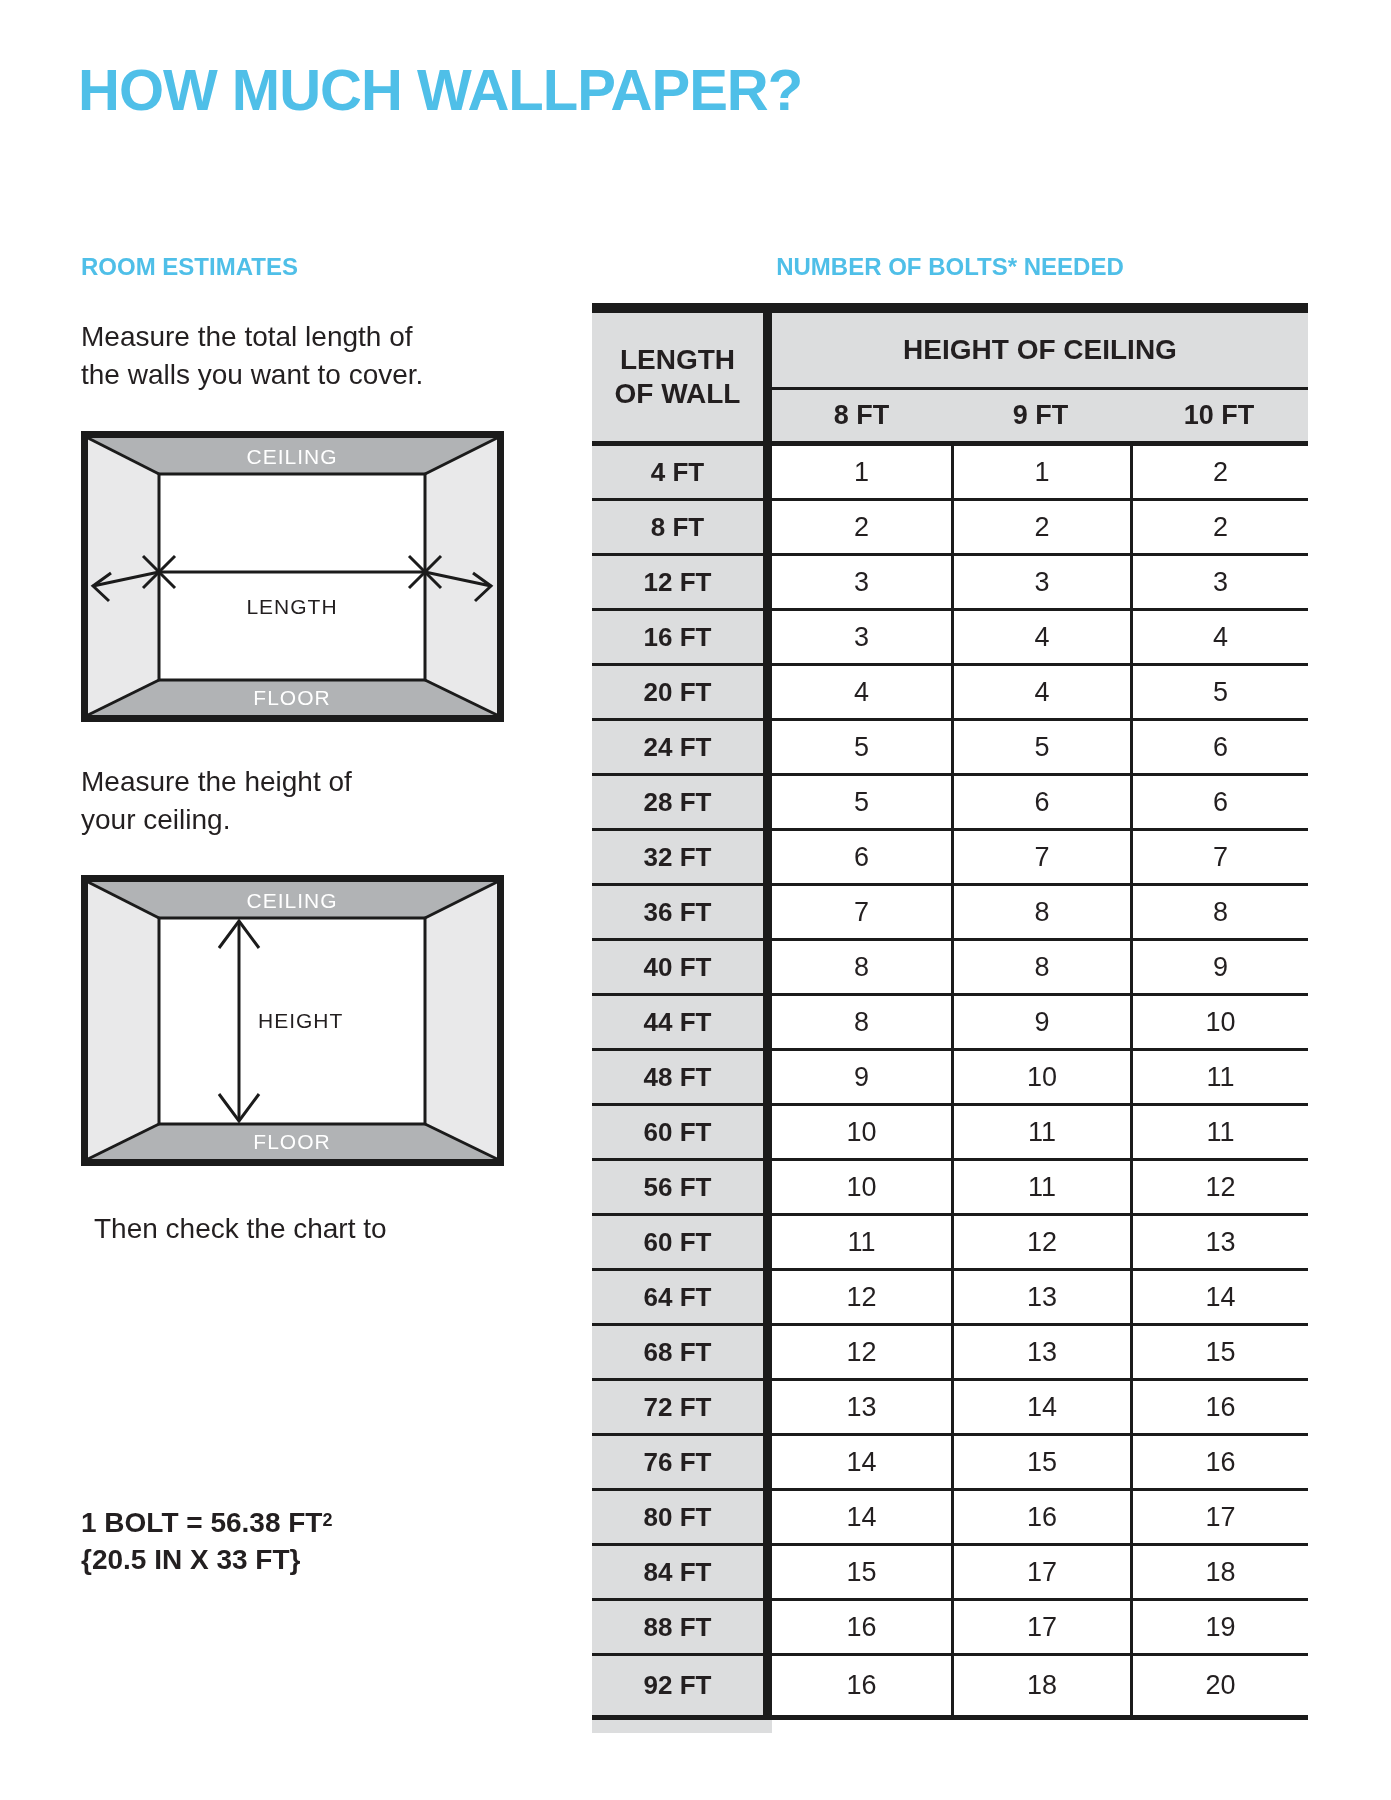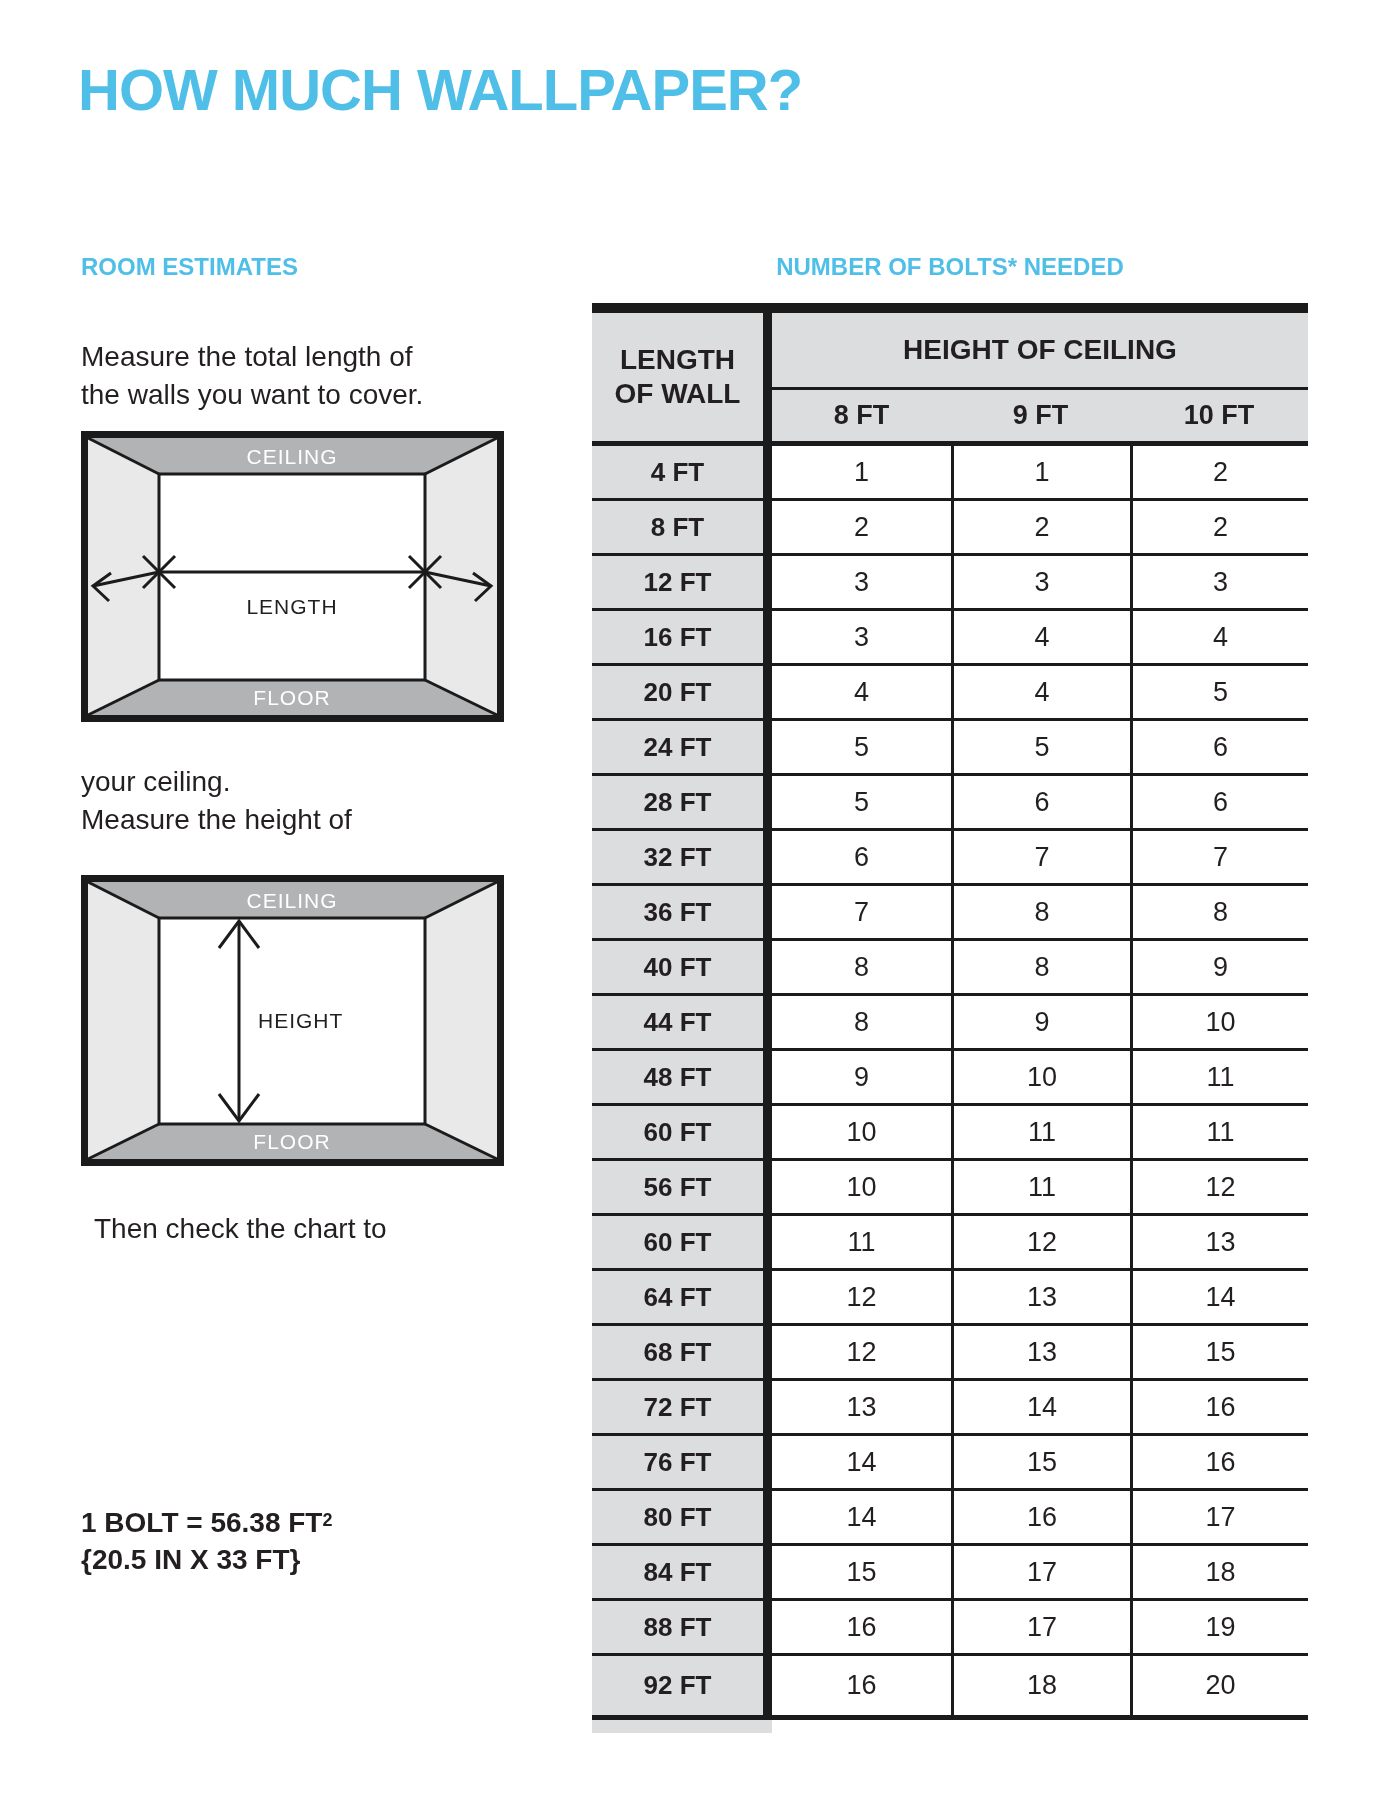--- a/index.html
+++ b/index.html
@@ -19,21 +19,21 @@
   .page-title{
     position:absolute;left:78px;top:56px;
     font-size:58px;font-weight:bold;color:var(--accent);letter-spacing:-1px;white-space:nowrap;
   }
   .section-heading{
     position:absolute;top:253px;font-size:24px;font-weight:bold;color:var(--accent);white-space:nowrap;
   }
   #room-heading{left:81px;}
   #bolts-heading{left:592px;width:716px;text-align:center;}
   .copy{position:absolute;left:81px;font-size:28px;line-height:38px;color:var(--ink);}
-  #step1{top:318px;margin-top:20px;}
+  #step1{top:318px;}
   #step2{top:763px;}
   #step3{top:1210px;margin-left:13px;}
   .foot{position:absolute;left:81px;font-size:28px;line-height:37px;font-weight:bold;}
   #footnote{top:1406px;}
   #footnote .indent{padding-left:23px;}
   #bolteq{top:1502px;}
   #bolteq sup{font-size:18px;vertical-align:6px;}
   .diagram{position:absolute;left:81px;}
   #diagram1{top:431px;}
   #diagram2{top:875px;}
@@ -111,22 +111,22 @@
       <line class="arrowline" x1="62" y1="157" x2="94" y2="125"></line>
       <line class="arrowline" x1="328" y1="125" x2="360" y2="157"></line>
       <line class="arrowline" x1="328" y1="157" x2="360" y2="125"></line>
     </g>
     <text class="svgtext wh" x="211" y="33" text-anchor="middle">CEILING</text>
     <text class="svgtext wh" x="211" y="274" text-anchor="middle">FLOOR</text>
     <text class="svgtext dk" x="211" y="183" text-anchor="middle">LENGTH</text>
   </svg>
 
   <div class="copy" id="step2">
+    <div>Measure the height of</div>
     <div>your ceiling.</div>
-    <div>Measure the height of</div>
   </div>
 
   <svg class="diagram" id="diagram2" width="423" height="291" viewBox="0 0 423 291">
     <polygon class="band" points="7,7 416,7 344,43 78,43"></polygon>
     <polygon class="band" points="7,284 416,284 344,249 78,249"></polygon>
     <polygon class="side" points="7,7 78,43 78,249 7,284"></polygon>
     <polygon class="side" points="416,7 344,43 344,249 416,284"></polygon>
     <rect class="backwall" x="78" y="43" width="266" height="206"></rect>
     <line class="dline" x1="7" y1="7" x2="78" y2="43"></line>
     <line class="dline" x1="416" y1="7" x2="344" y2="43"></line>

